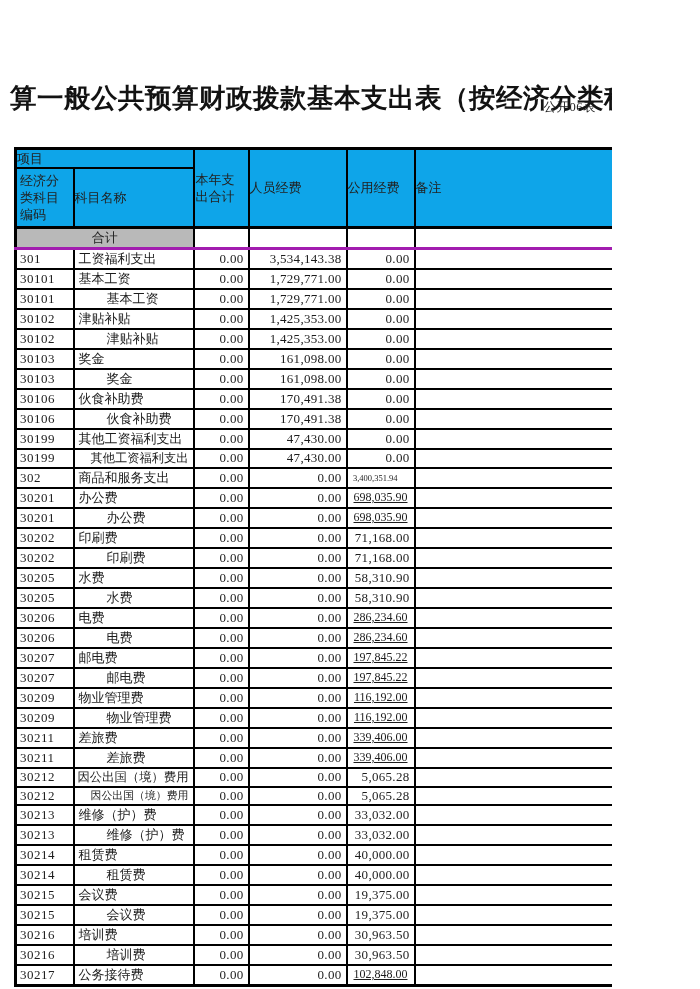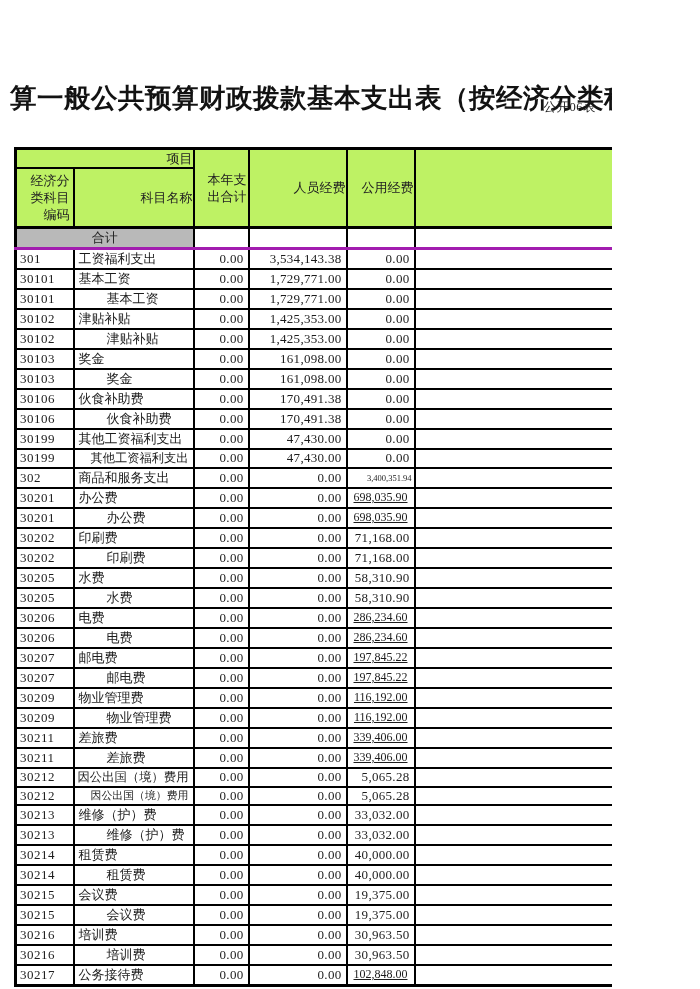--- a/index.html
+++ b/index.html
@@ -27,22 +27,22 @@
   table.budget {
     position:absolute; left:14px; top:147px; width:672px;
     border-collapse:collapse; table-layout:fixed;
     border:3px solid #000;
   }
   .budget th, .budget td {
     border:2px solid #000;
     overflow:hidden;
   }
   .budget thead th {
-    background:#bef264;
-    font-weight:400; text-align:right; vertical-align:middle;
+    background:#0ea5e9;
+    font-weight:400; text-align:left; vertical-align:middle;
     font-size:13px; line-height:17px; color:#222;
   }
   .budget thead { border-bottom:3px solid #000; }
   th.h-project { height:14px; font-size:13px; line-height:14px; }
   th.h-code { font-size:13px; padding:0 3px; }
   th.h-total { font-size:12px; padding:0 1px; line-height:16px; }
   tr.h-row2 { height:59px; }
 
   tr.total-row { height:17px; border-bottom:3px solid #a21caf; }
   tr.total-row td.label {
@@ -55,21 +55,21 @@
   }
   td.td-name {
     font-size:13px; padding-left:4px; text-align:left; white-space:nowrap;
   }
   td.td-name.indent { padding-left:32px; }
   td.td-num {
     font-size:13px; text-align:right; padding-right:4px;
     letter-spacing:0.3px; white-space:nowrap;
   }
   td.td-num.shrink1 { font-size:12px; letter-spacing:0; padding-right:6px;text-decoration:underline; }
-  td.td-num.shrink2 { font-size:8.5px; letter-spacing:0; padding-right:2px; }
+  td.td-num.shrink2 { font-size:8.5px; letter-spacing:0; padding-right:16px; }
   td.td-remark { background:#ffffff; }
 
   col.c-code   { width:58px; }
   col.c-name   { width:120px; }
   col.c-total  { width:55px; }
   col.c-pers   { width:98px; }
   col.c-pub    { width:68px; }
   col.c-remark { width:273px; }
 </style>
 </head>

